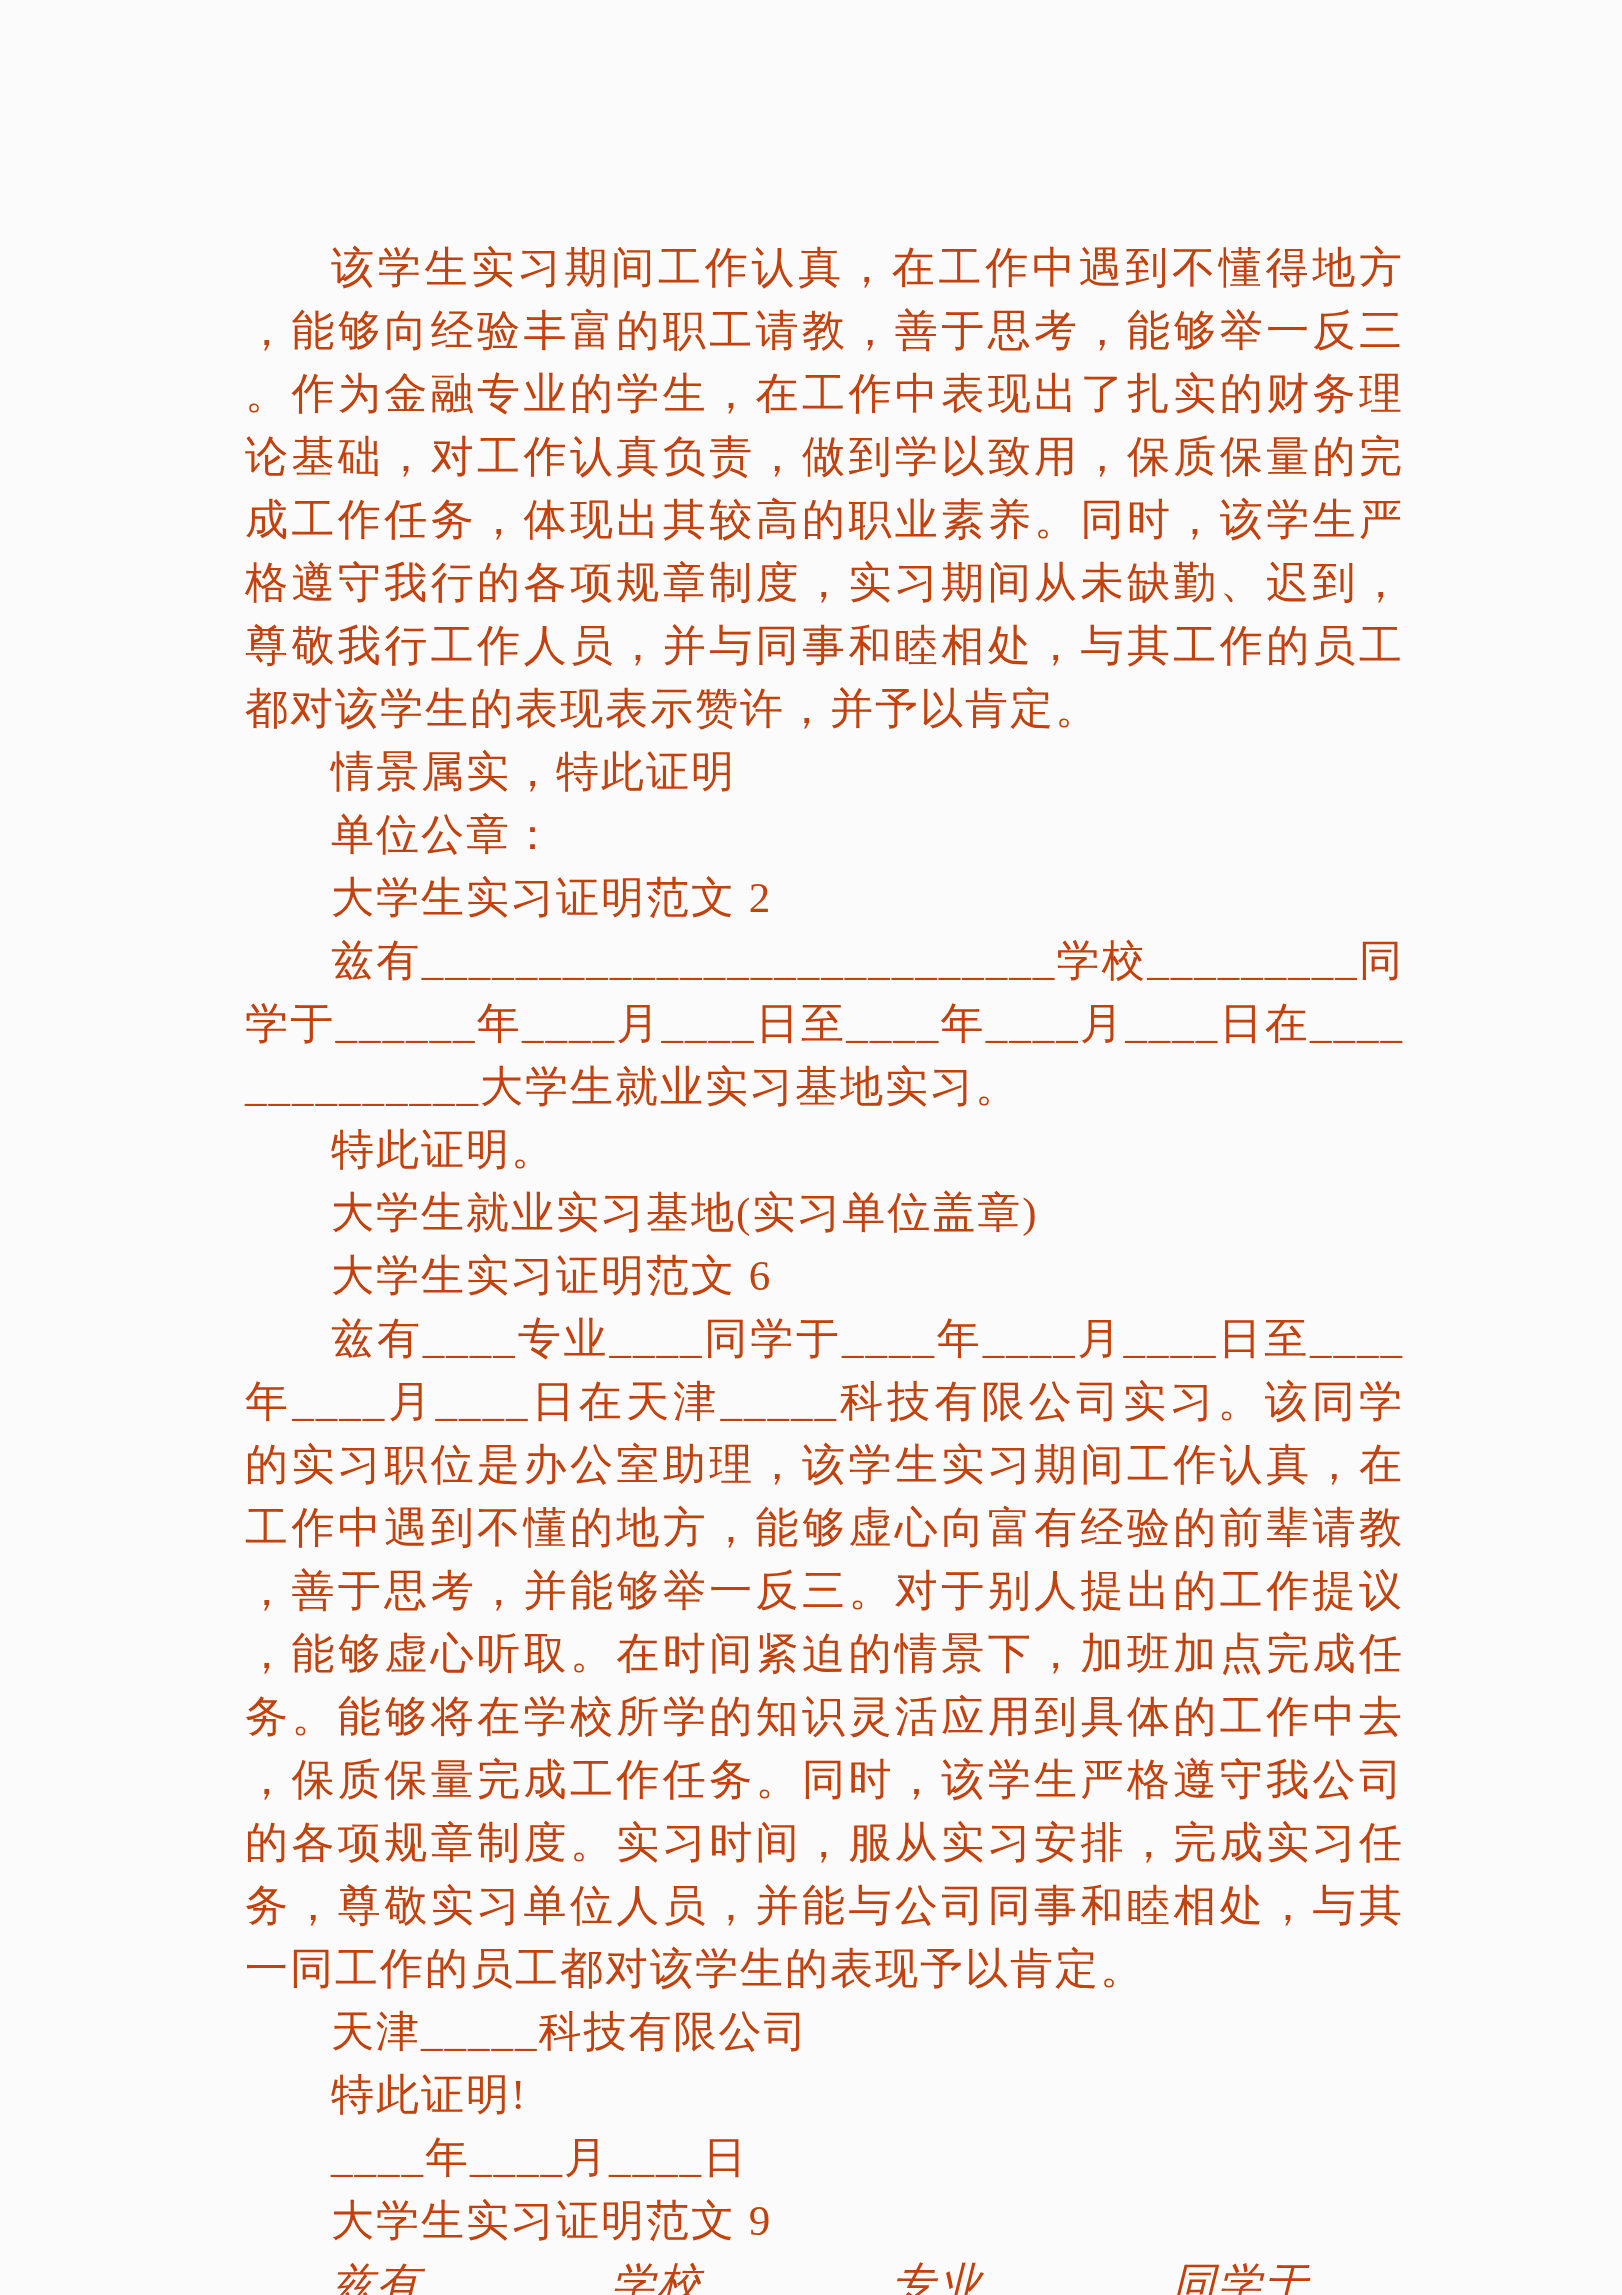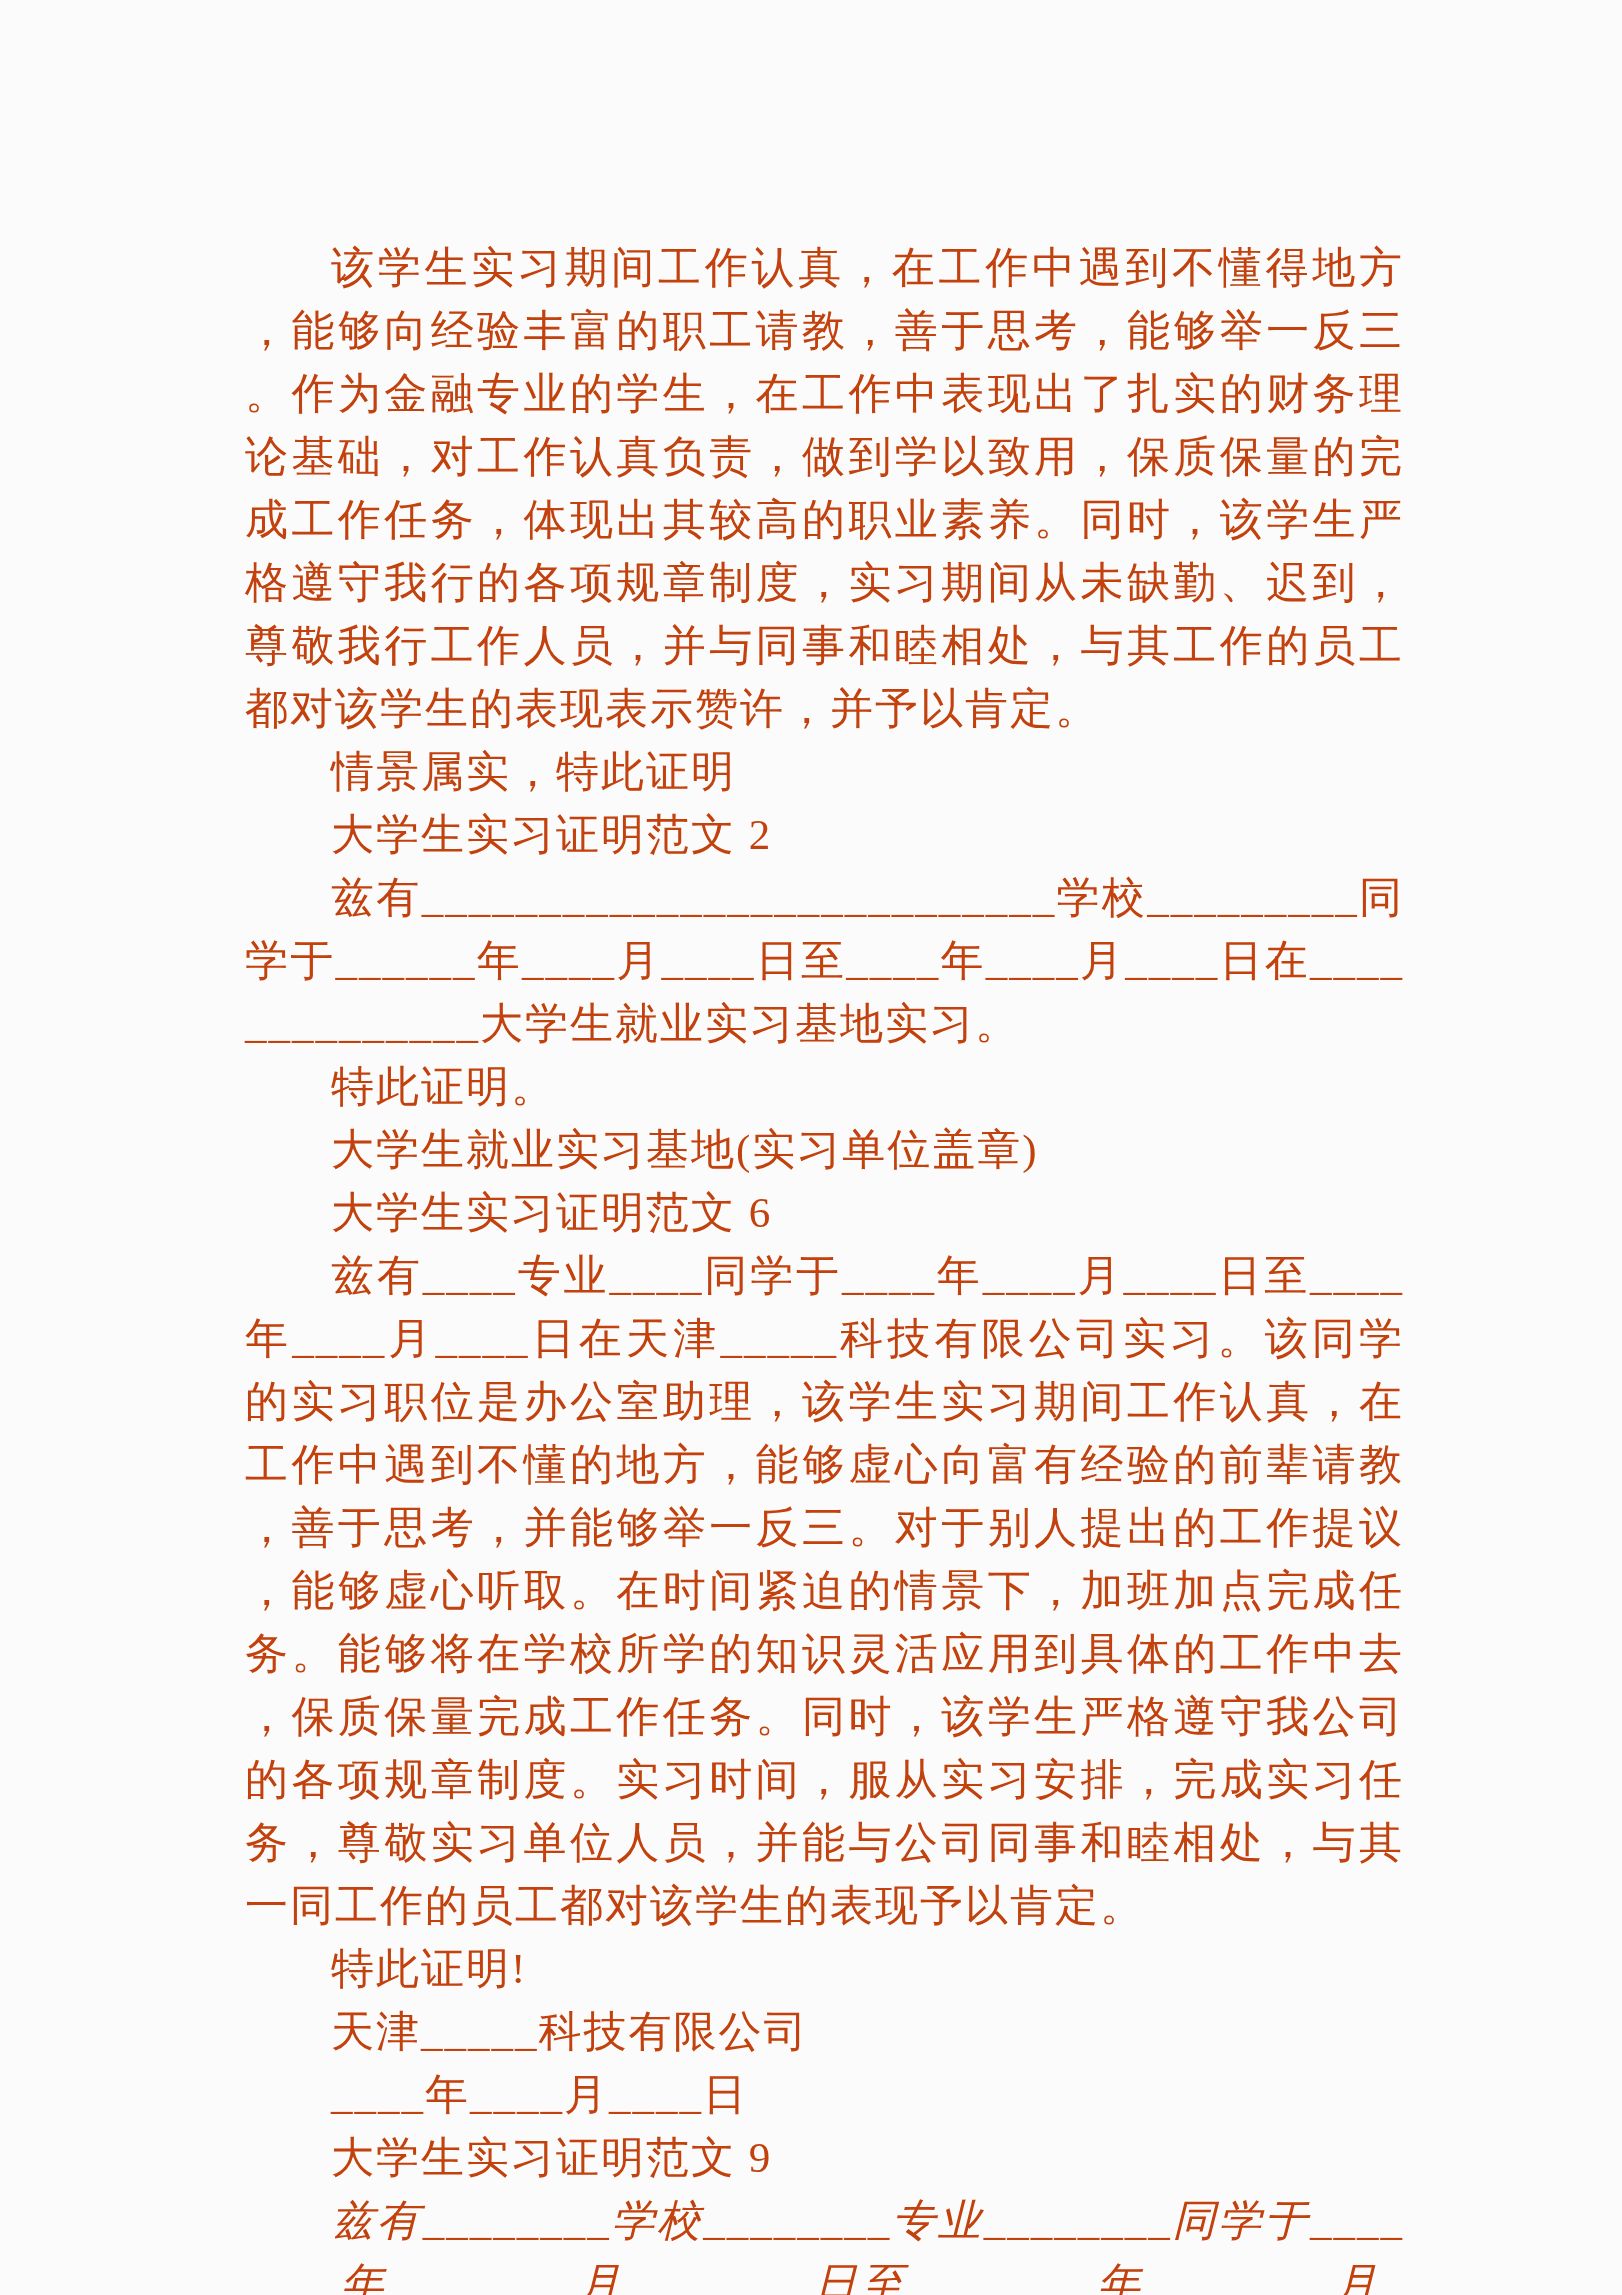--- a/index.html
+++ b/index.html
@@ -37,26 +37,27 @@
     font-style: italic;
   }
 </style>
 </head>
 <body>
 
 <div class="page">
   <div class="doc">
     <p>该学生实习期间工作认真，在工作中遇到不懂得地方，能够向经验丰富的职工请教，善于思考，能够举一反三。作为金融专业的学生，在工作中表现出了扎实的财务理论基础，对工作认真负责，做到学以致用，保质保量的完成工作任务，体现出其较高的职业素养。同时，该学生严格遵守我行的各项规章制度，实习期间从未缺勤、迟到，尊敬我行工作人员，并与同事和睦相处，与其工作的员工都对该学生的表现表示赞许，并予以肯定。</p>
     <p>情景属实，特此证明</p>
+    <p>单位公章：</p>
     <p>大学生实习证明范文 2</p>
     <p>兹有___________________________学校_________同学于______年____月____日至____年____月____日在______________大学生就业实习基地实习。</p>
     <p>特此证明。</p>
     <p>大学生就业实习基地(实习单位盖章)</p>
     <p>大学生实习证明范文 6</p>
     <p>兹有____专业____同学于____年____月____日至____年____月____日在天津_____科技有限公司实习。该同学的实习职位是办公室助理，该学生实习期间工作认真，在工作中遇到不懂的地方，能够虚心向富有经验的前辈请教，善于思考，并能够举一反三。对于别人提出的工作提议，能够虚心听取。在时间紧迫的情景下，加班加点完成任务。能够将在学校所学的知识灵活应用到具体的工作中去，保质保量完成工作任务。同时，该学生严格遵守我公司的各项规章制度。实习时间，服从实习安排，完成实习任务，尊敬实习单位人员，并能与公司同事和睦相处，与其一同工作的员工都对该学生的表现予以肯定。</p>
+    <p>天津_____科技有限公司</p>
     <p>特此证明!</p>
-    <p>天津_____科技有限公司</p>
     <p>____年____月____日</p>
     <p>大学生实习证明范文 9</p>
     <p class="fill-last">兹有________学校________专业________同学于________年________月________日至________年________月________日在________实习该同学</p>
   </div>
 </div>
 
 
 </body></html>

